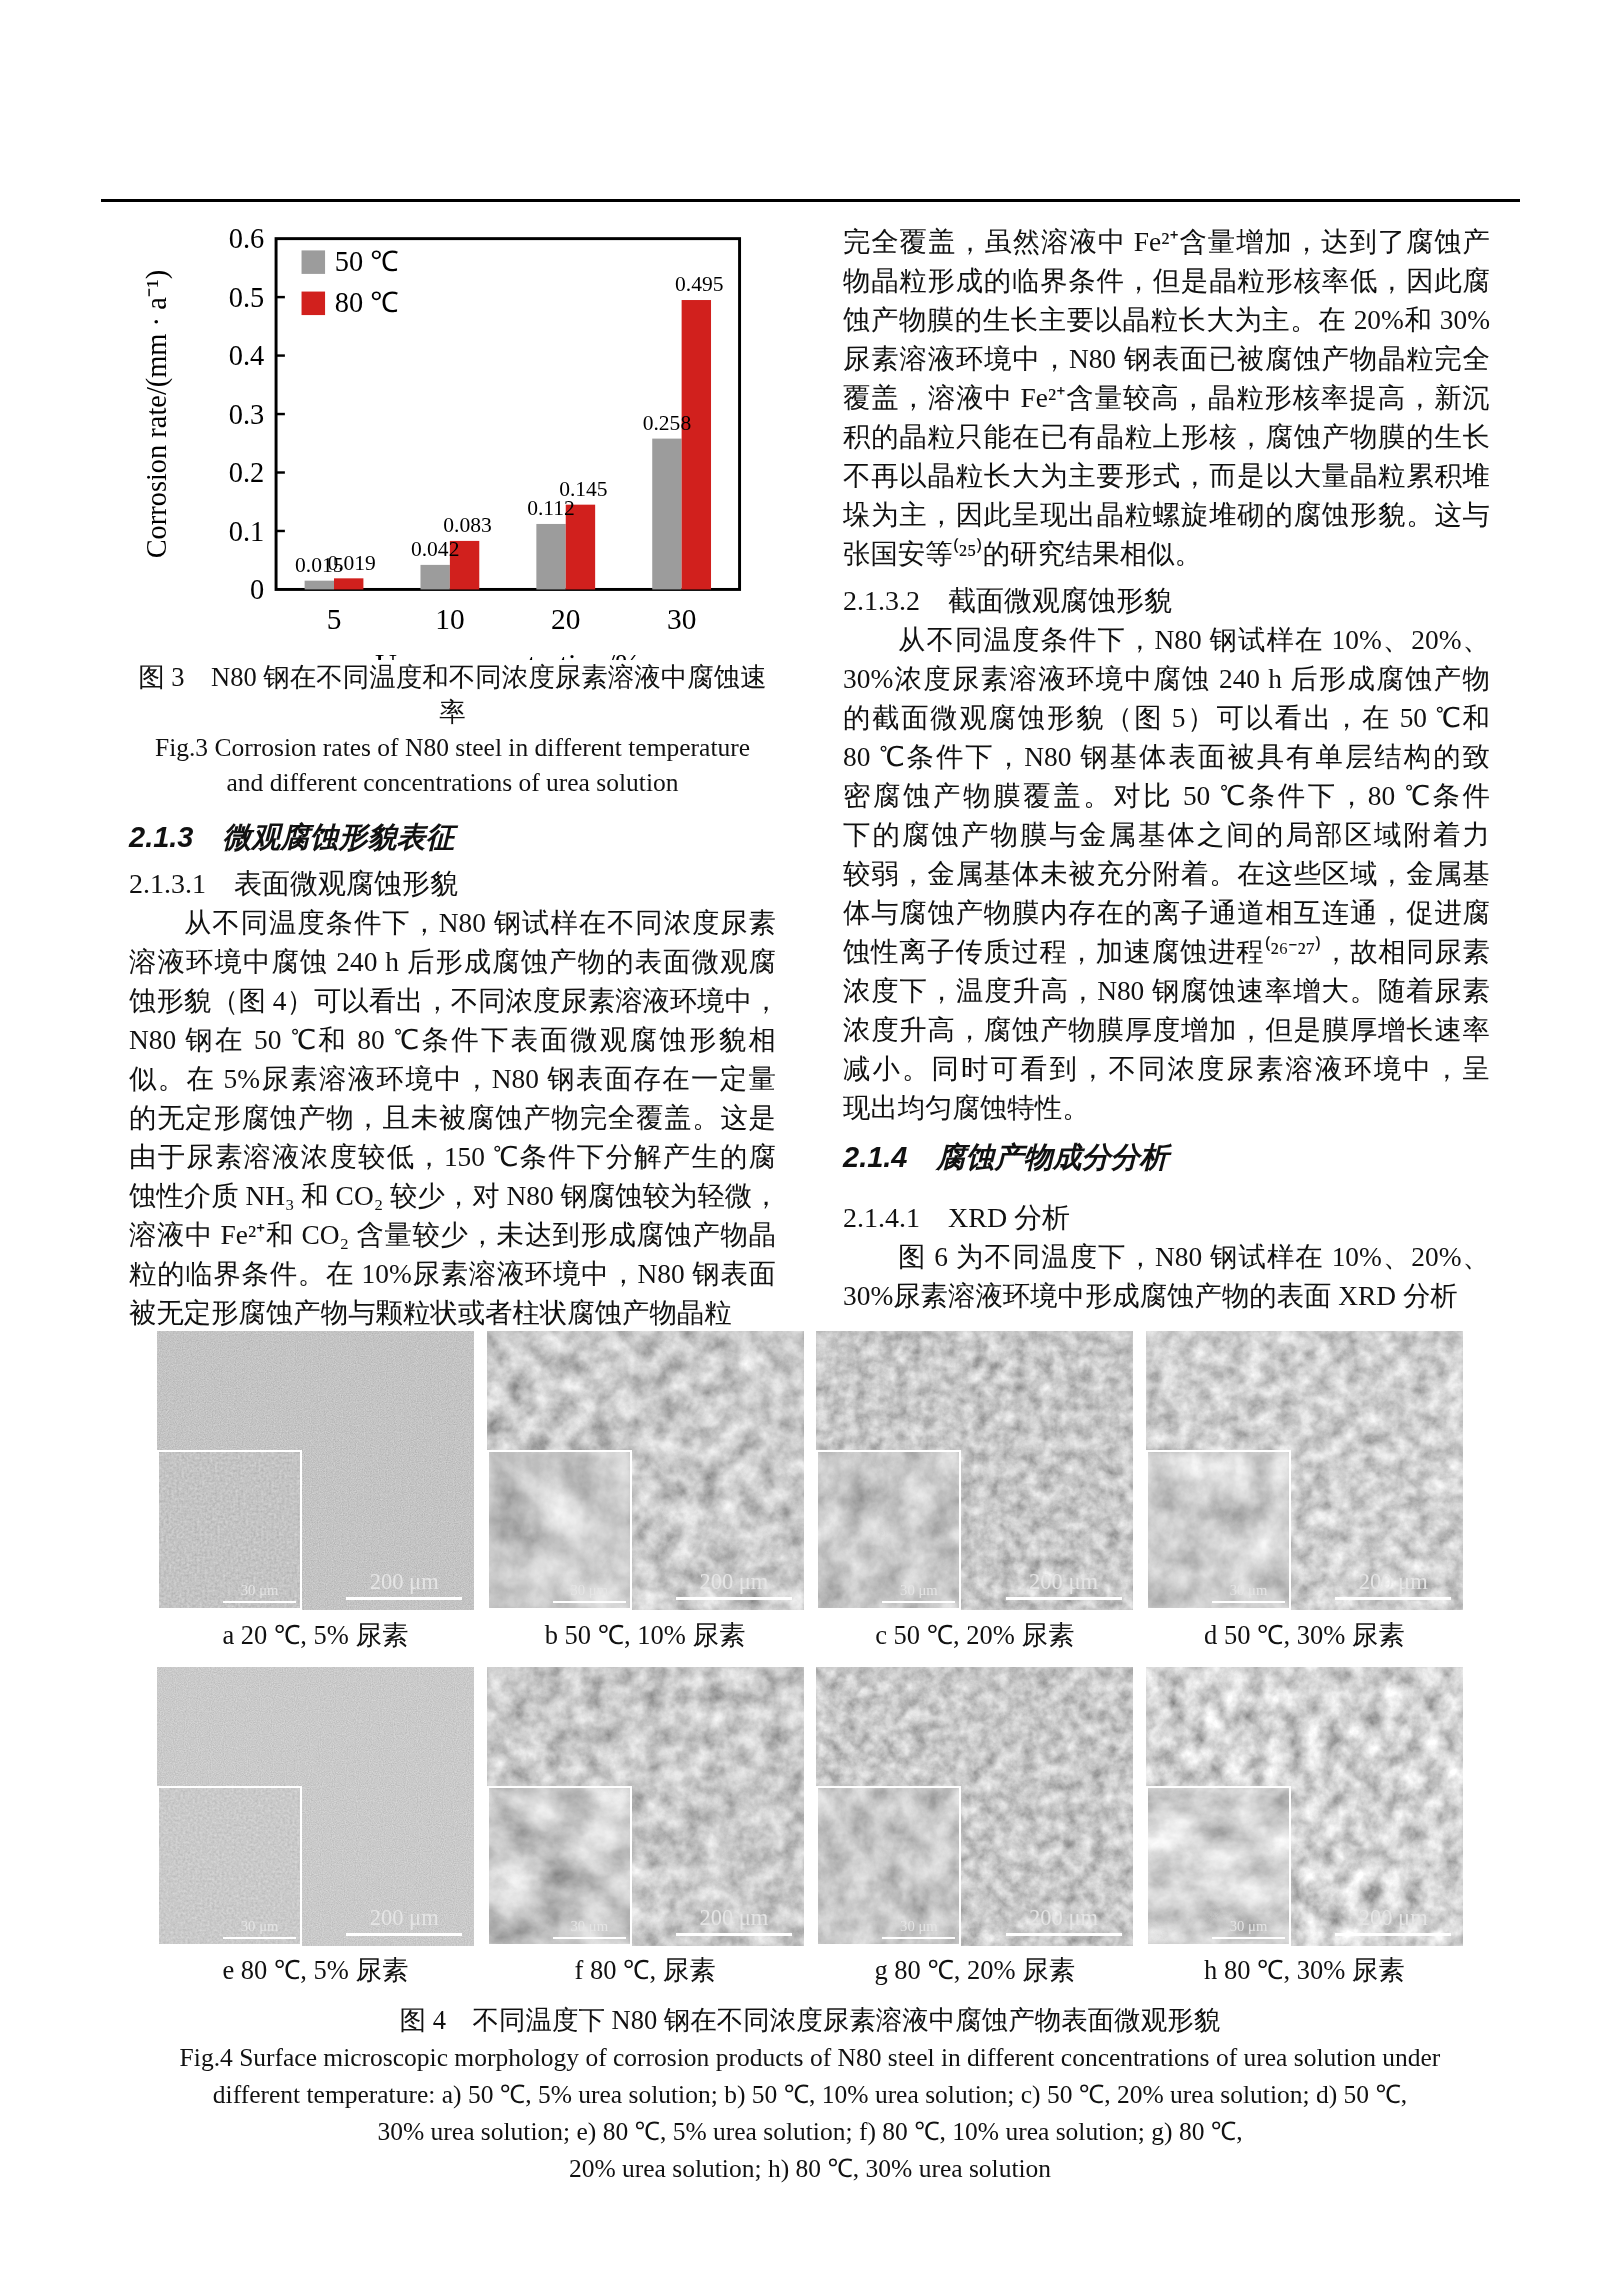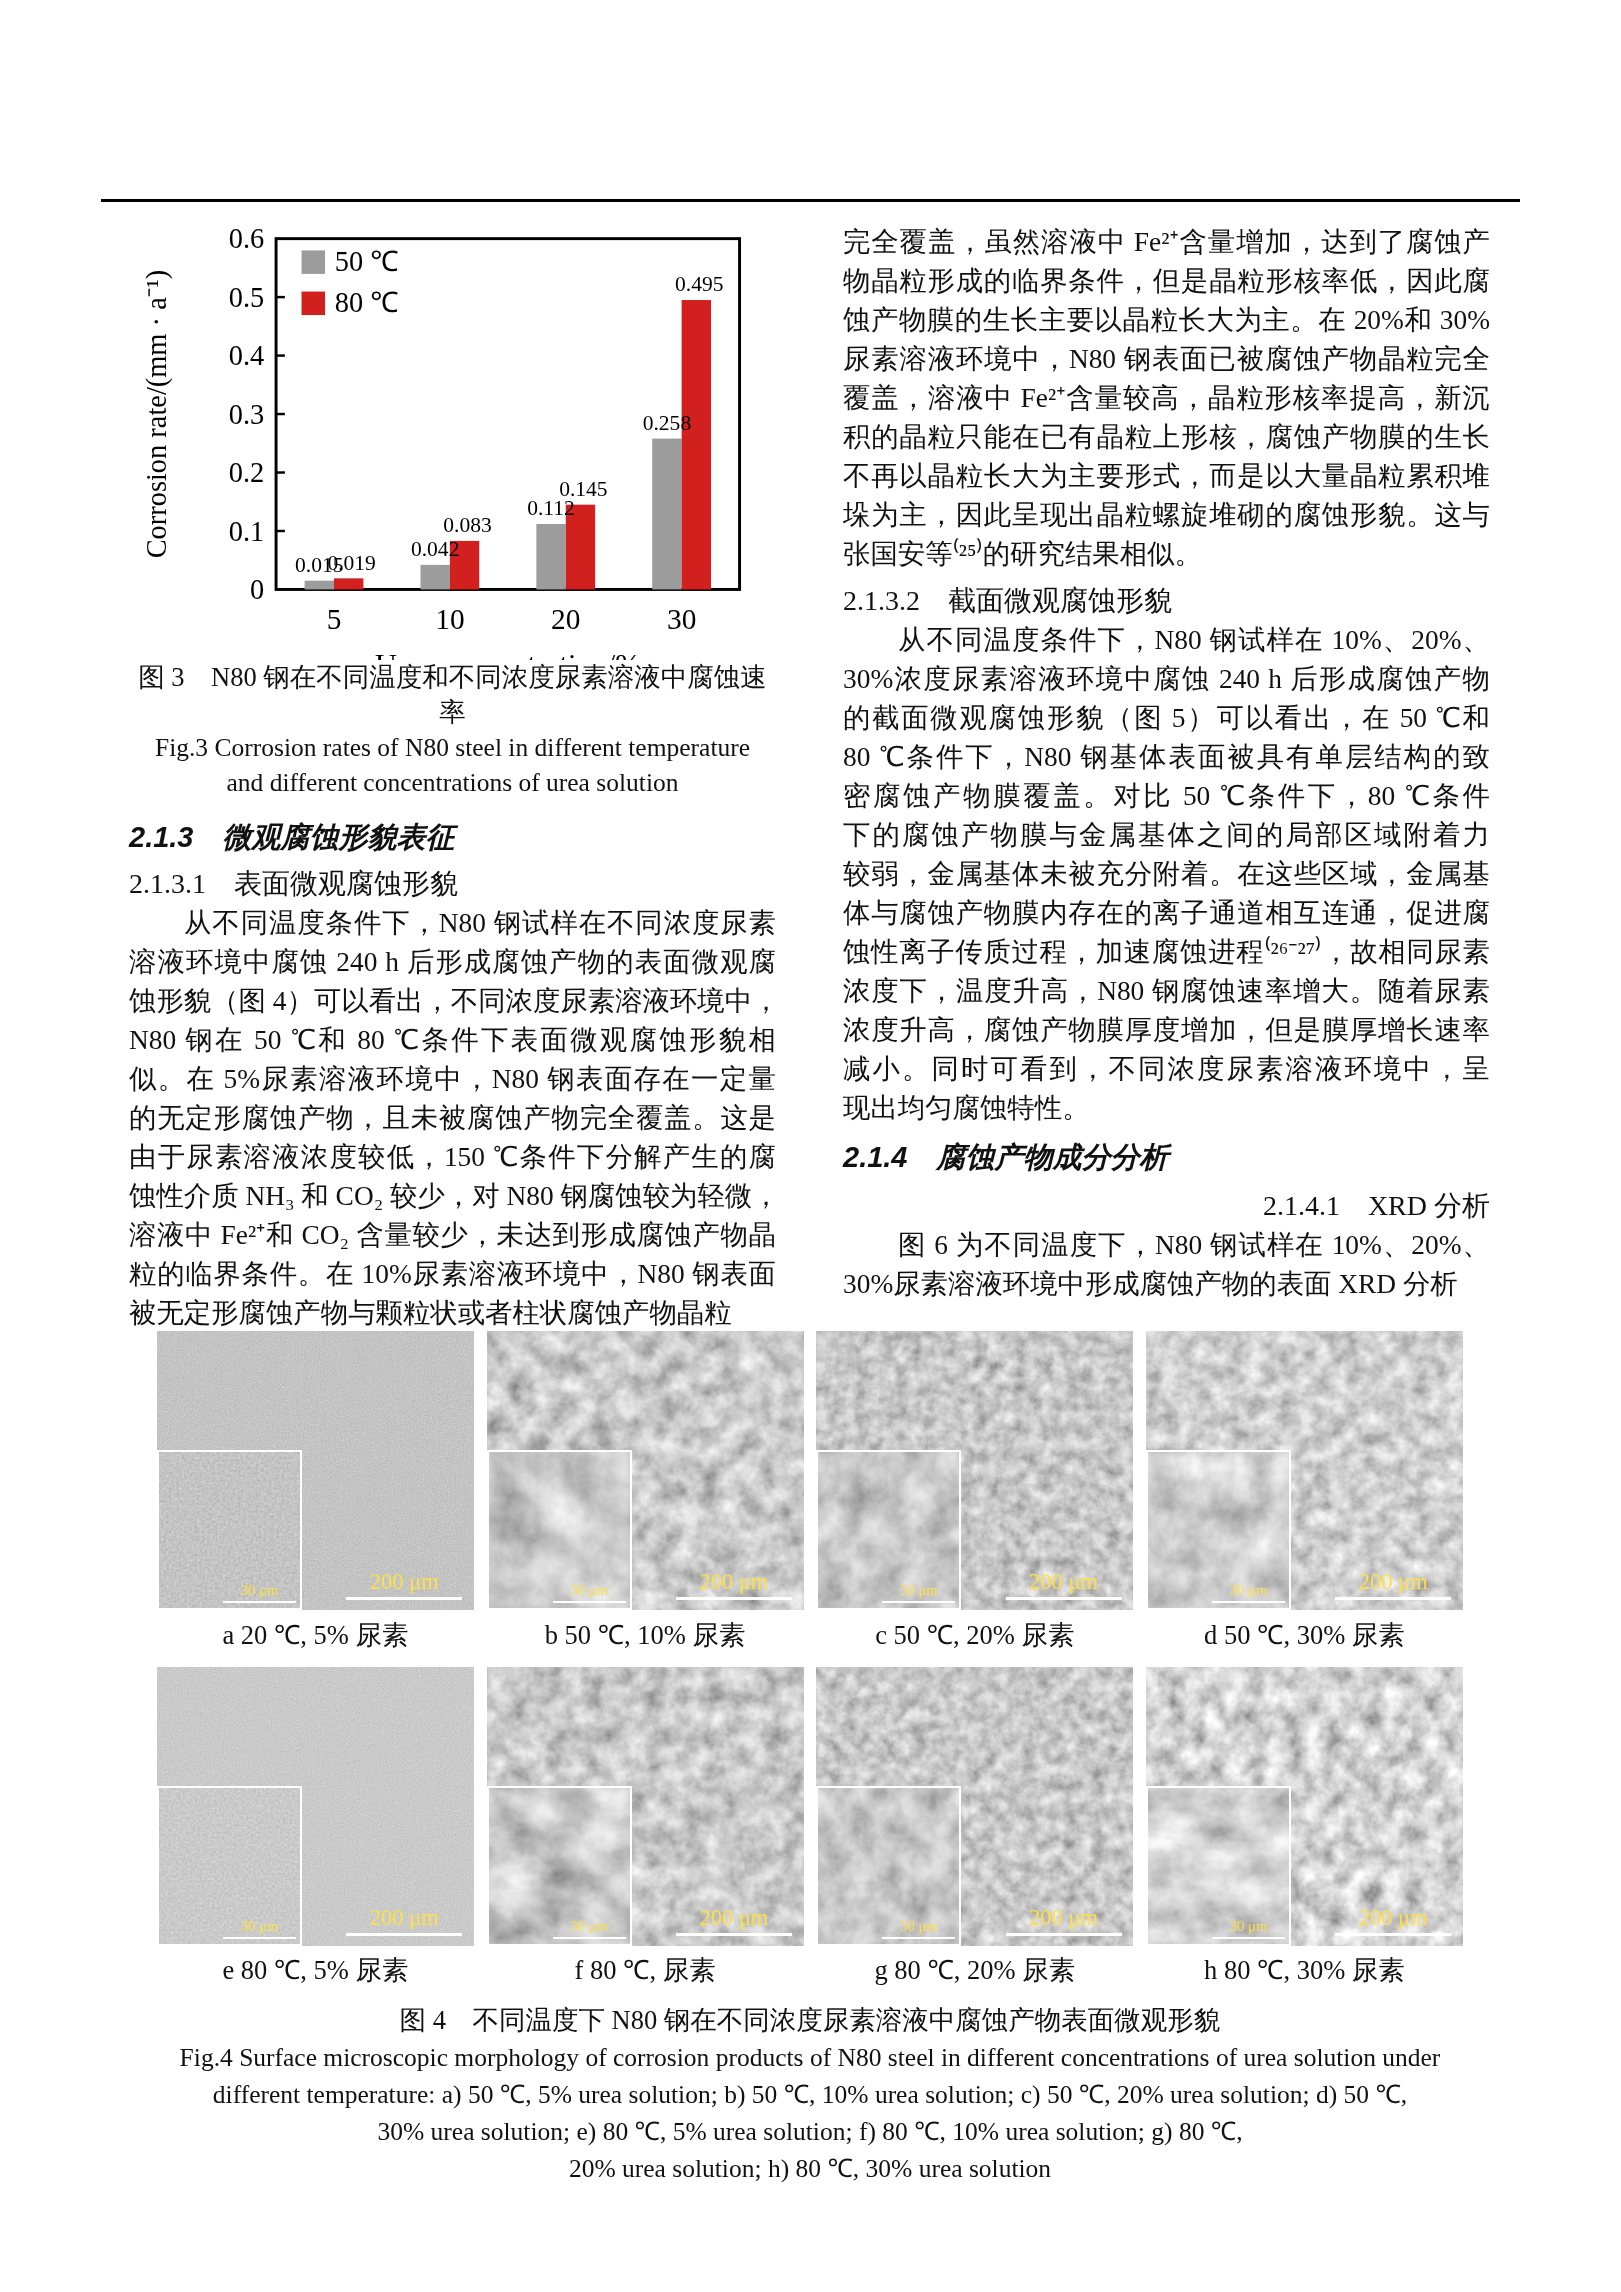--- a/index.html
+++ b/index.html
@@ -17,36 +17,36 @@
   
   .chart-wrap{width:642px;height:439px;}
   #chart text{font-family:"Liberation Serif",serif;fill:#000;}
   
   .cap{line-height:35px;text-align:center;}
   .cap-zh{font-size:26.5px;}
   .cap-en{font-size:25.5px;}
   
   .h-bold{font-family:"Liberation Sans",sans-serif;font-weight:bold;font-size:29px;height:43px;line-height:43px;font-style:italic;}
   .h-reg{font-size:28px;height:41px;line-height:41px;}
-  .mt16{margin-top:15.7px;} .mt4{margin-top:3.9px;} .mt6{margin-top:5.9px;} .mt8{margin-top:7.8px;} .mt2{margin-top:6px;text-align:right;}
+  .mt16{margin-top:15.7px;} .mt4{margin-top:3.9px;} .mt6{margin-top:5.9px;} .mt8{margin-top:7.8px;} .mt2{margin-top:18px;}
   
   .tl{font-size:27.4px;line-height:39px;height:39px;white-space:nowrap;
       text-align:justify;text-align-last:justify;overflow:hidden;}
   .tl-last{text-align-last:left;}
   .tl-indent{padding-left:55px;}
   
   .fig4{position:absolute;left:157px;top:1331px;width:1306px;}
   .sem-row{display:flex;justify-content:space-between;}
   .sem-panel{position:relative;width:317px;height:279px;background:#6a6a6a;overflow:hidden;margin:0;}
   .sem-image{position:absolute;left:0;top:0;right:0;bottom:0;}
   .noise svg{width:100%;height:100%;display:block;}
   .sem-inset{position:absolute;left:0;bottom:0;width:145px;height:160px;border:2px solid #fff;
              box-sizing:border-box;overflow:hidden;}
   .inset-noise{position:absolute;left:0;top:0;right:0;bottom:0;}
-  .scale{color:#fde047;text-align:center;}
+  .scale{color:#e5e5e5;text-align:center;}
   .main-scale{position:absolute;right:11.8px;bottom:9.8px;width:116px;font-size:22.5px;line-height:25.5px;}
   .main-scale .bar{height:2.9px;background:#fff;margin-top:2.9px;}
   .inset-scale{position:absolute;right:3.9px;bottom:4.9px;width:73px;font-size:14.7px;line-height:16.7px;}
   .inset-scale .bar{height:2px;background:#fff;margin-top:2px;}
   .sem-labels{display:flex;justify-content:space-between;margin-top:7.8px;margin-bottom:9.8px;height:39px;}
   .sem-label{width:317px;text-align:center;font-size:26.5px;line-height:35px;}
   .fig4-caps{margin-top:3.9px;}
   .fig4-caps .cap{line-height:37px;}
 </style>
 </head>

